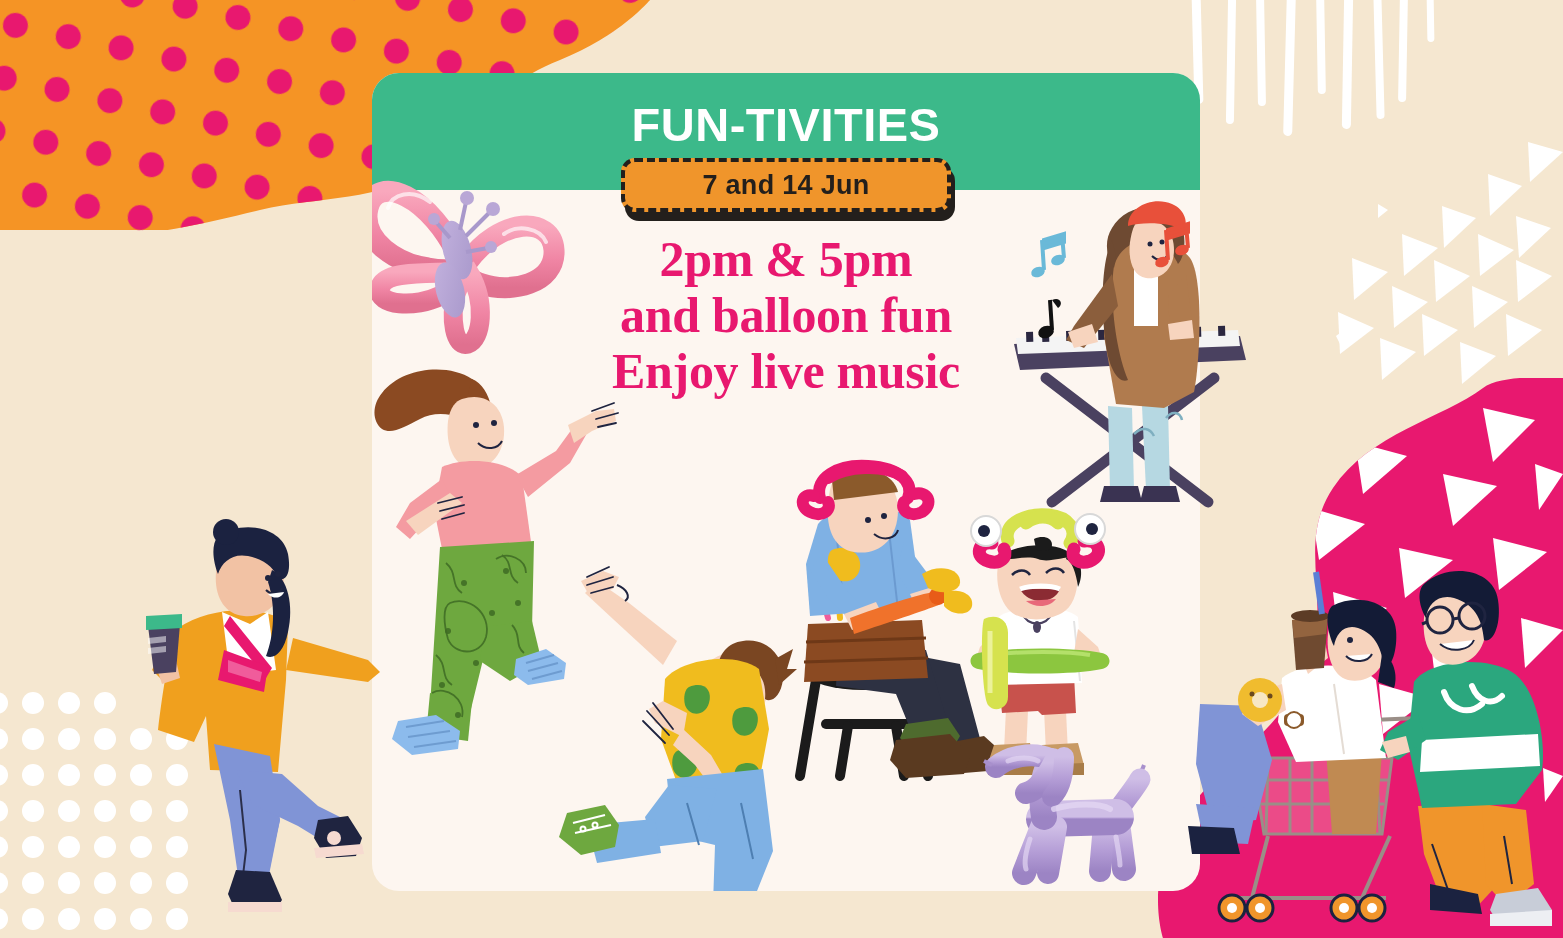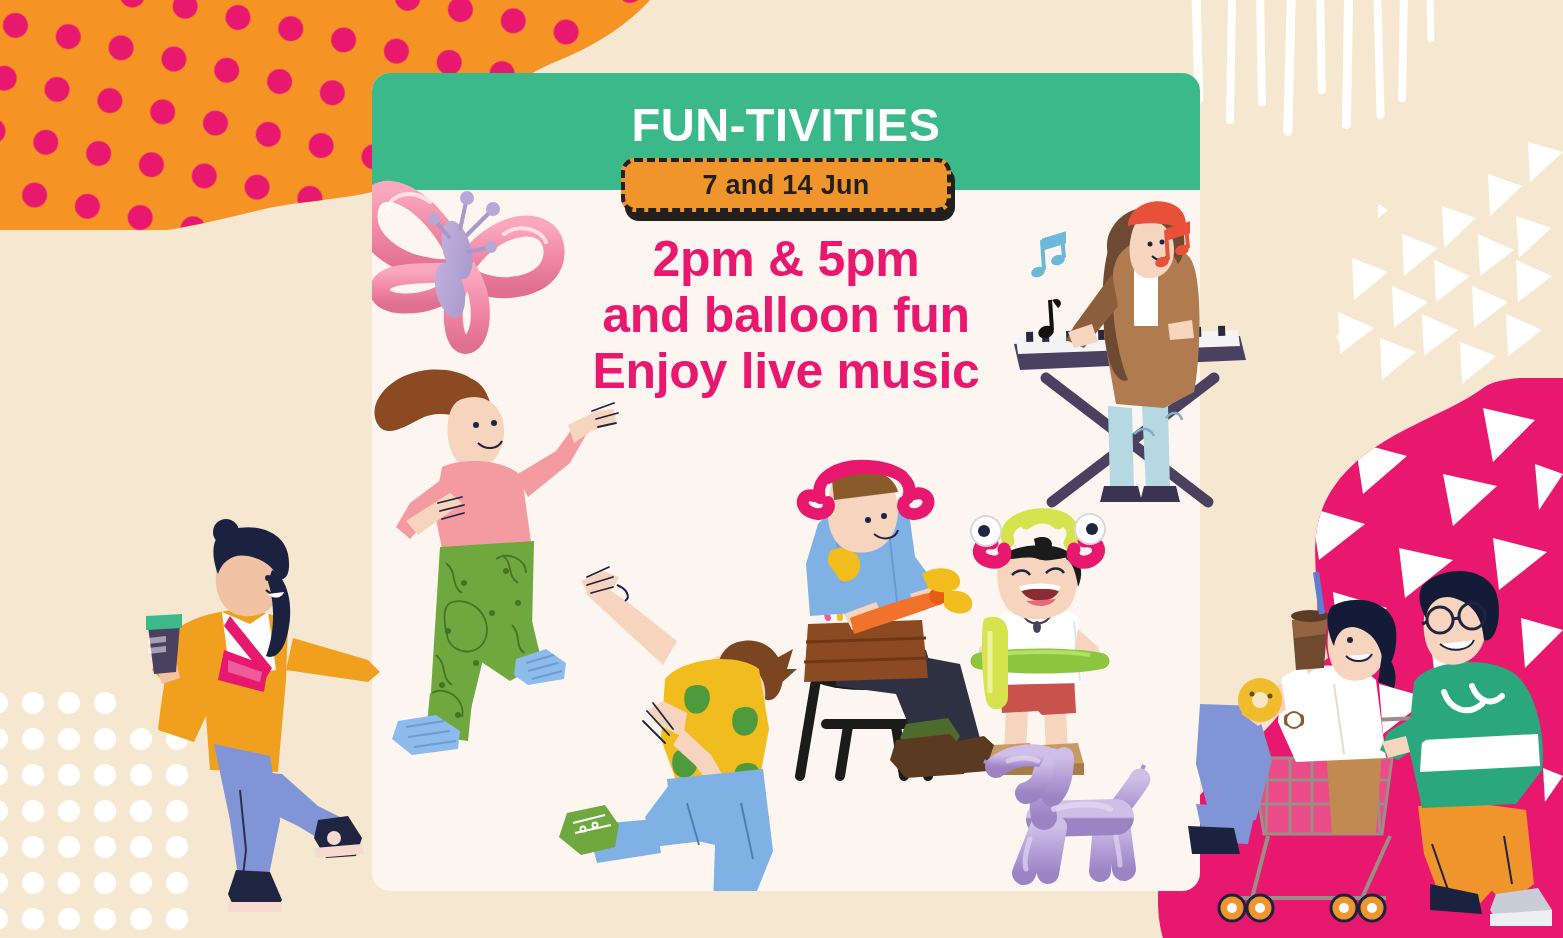--- a/index.html
+++ b/index.html
@@ -10,21 +10,21 @@
     position:relative;
   }
   #stage { position:absolute; inset:0; width:1563px; height:938px; overflow:hidden; background:#F5E7D0; }
 
   
   #card {
     position:absolute;
     left:372px; top:73px;
     width:828px; height:818px;
     background:#FDF6F0;
-    border-radius:18px;
+    border-radius:27px;
     overflow:hidden;
     z-index:5;
   }
   #card-header {
     position:absolute; left:0; top:0;
     width:100%; height:117px;
     background:#3CB98A;
   }
   #card-title {
     position:absolute; left:0; top:24px; width:100%;
@@ -67,21 +67,21 @@
     position:absolute;
     left:0; top:158px; width:100%;
     text-align:center;
     color:#E8186F;
     font-size:50px;
     font-weight:bold;
     line-height:1.12;
     z-index:8;
     letter-spacing:-0.3px;
   }
-  #headline div { white-space:nowrap; }
+  #headline div { white-space:nowrap;font-family:Liberation Serif, serif; }
 
   
   #orange-blob { position:absolute; left:-40px; top:-60px; width:700px; height:290px; z-index:1; }
   #pink-blob   { position:absolute; right:0; bottom:0; width:420px; height:560px; z-index:1; }
 
   .dotgrid { position:absolute; z-index:2; }
   .wdot { position:absolute; background:#FFFFFF; border-radius:50%; }
   .streak { position:absolute; background:#FFFFFF; border-radius:0 0 6px 6px; }
 
   svg { display:block; overflow:visible; }

